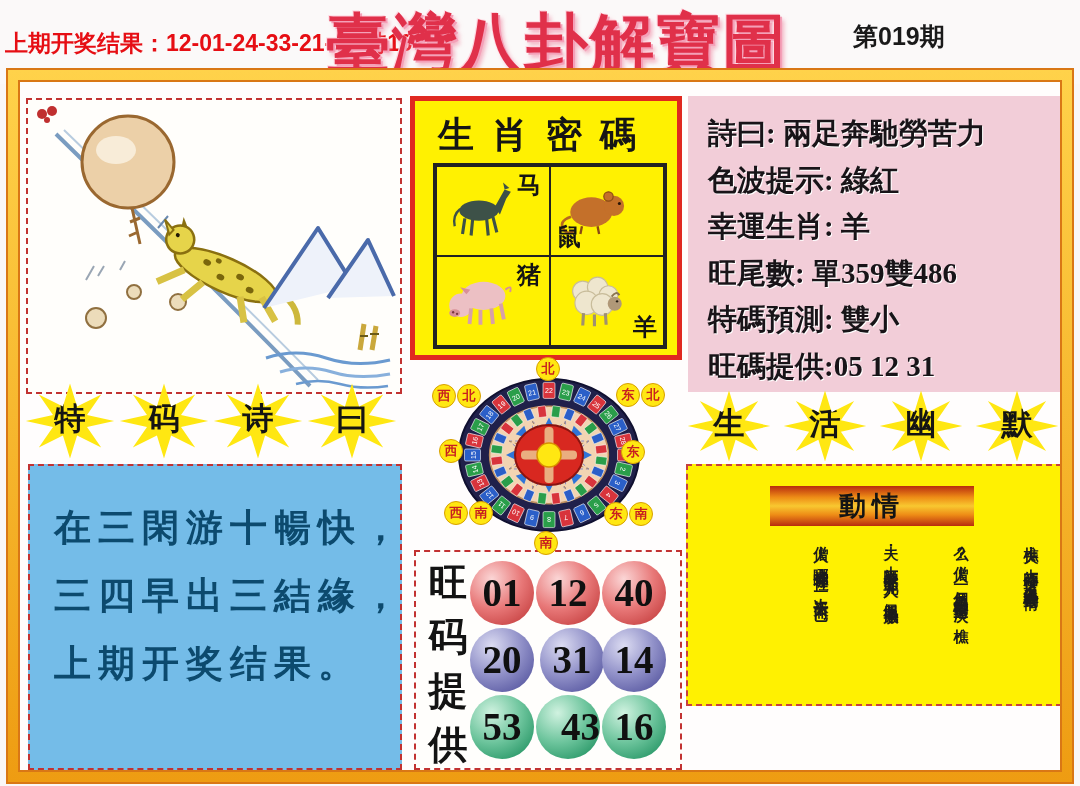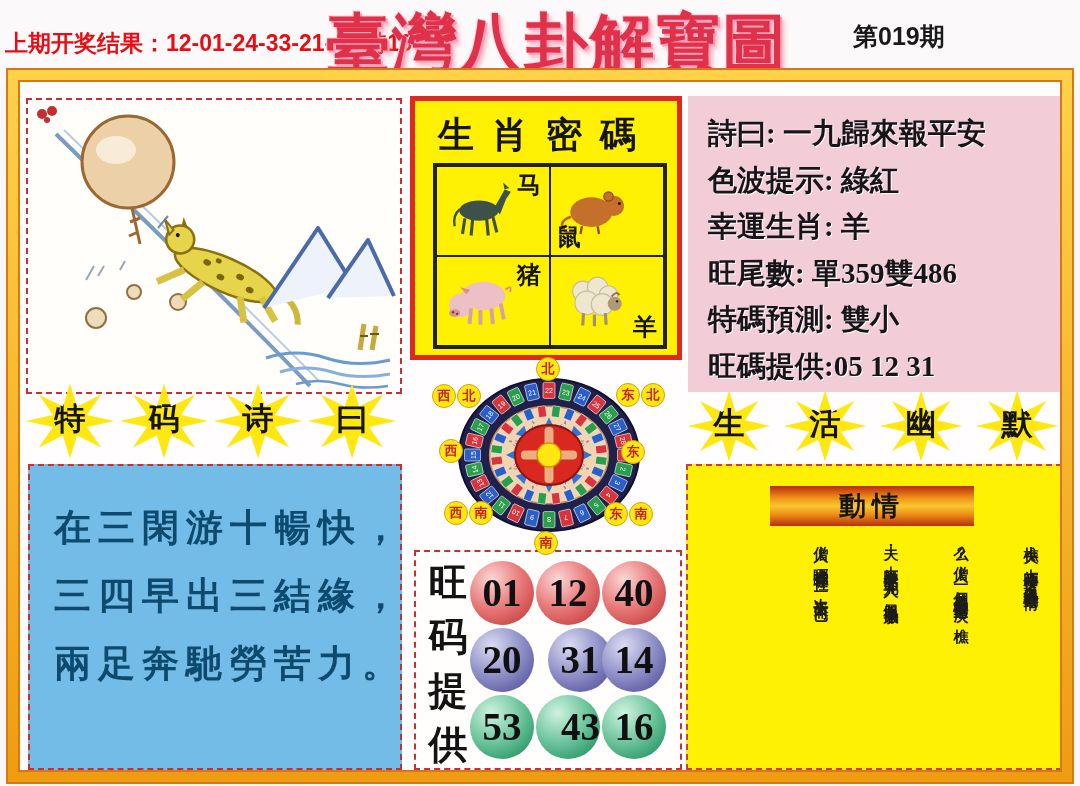--- a/index.html
+++ b/index.html
@@ -76,21 +76,21 @@
   #balls-label div{font-size:39px;font-weight:bold;color:#131313;line-height:54px;text-align:center;
                    font-family:"Liberation Serif","DejaVu Serif",serif;}
   .ball{position:absolute;width:64px;height:64px;border-radius:50%;text-align:center;}
   .ball span{font-family:"Liberation Serif","DejaVu Serif",serif;font-size:39px;font-weight:bold;
              color:#101010;line-height:64px;}
   .ball-red{background:radial-gradient(circle at 34% 28%,#fbd6d6,#e87878 48%,#c84444 85%);}
   .ball-purple{background:radial-gradient(circle at 34% 28%,#dcdcf2,#9090c8 48%,#5a5aa2 85%);}
   .ball-green{background:radial-gradient(circle at 34% 28%,#d0f2e0,#6cc49c 48%,#2a9868 85%);}
 
   
-  #humor-box{left:666px;top:382px;width:376px;height:306px;background:#fff101;border:2px dashed #c84040;}
+  #humor-box{left:666px;top:382px;width:376px;height:242px;background:#fff101;border:2px dashed #c84040;}
   #humor-banner{position:absolute;left:82px;top:20px;width:204px;height:40px;text-align:center;
      background:linear-gradient(180deg,#b82c0e 0%,#ee8c16 28%,#f8c830 50%,#ee8c16 72%,#b82c0e 100%);}
   #humor-banner span{font-size:27px;font-weight:bold;color:#141414;line-height:40px;letter-spacing:6px;
      font-family:"Liberation Serif","DejaVu Serif",serif;}
   #humor-cols{position:absolute;left:12px;top:68px;right:20px;height:228px;
      display:flex;flex-direction:row-reverse;justify-content:flex-start;gap:51px;}
   .vcol{writing-mode:vertical-rl;font-size:15px;letter-spacing:2.5px;color:#1c1c1c;font-weight:600;
         font-family:"Liberation Serif","DejaVu Serif",serif;}
 </style>
 </head>
@@ -169,21 +169,21 @@
             <span>诗</span>
           </div>
         <div class="star8">
             <span>曰</span>
           </div>
       </div>
 
       <div id="poem-box" class="abox dashed">
         <div class="poem-line">在三閑游十暢快，</div>
         <div class="poem-line">三四早出三結緣，</div>
-        <div class="poem-line">兩足奔馳勞苦力。</div>
+        <div class="poem-line">上期开奖结果。</div>
       </div>
 
       <div id="zodiac-box" class="abox">
         <div id="zodiac-title">生肖密碼</div>
         <div id="zodiac-grid">
           <div class="zcell">
             <svg class="animal" viewBox="0 0 100 80">
               <ellipse cx="46" cy="42" rx="25" ry="13" fill="#3d5148"></ellipse>
               <path d="M66,38 L79,15 L87,18 L81,27 L73,47 Z" fill="#3d5148"></path>
               <path d="M79,15 L77,6 L85,13 Z" fill="#3d5148"></path>
@@ -229,21 +229,21 @@
               <circle cx="77" cy="43" r="1.5" fill="#241c10"></circle>
               <path d="M70,37 q6,-8 10,-2" stroke="#8a7450" stroke-width="2.5" fill="none"></path>
               <path d="M34,58 L33,74 M48,60 L48,75 M62,58 L63,73" stroke="#a09070" stroke-width="4"></path>
             </svg>
             <span class="zlabel zl-br">羊</span>
           </div>
         </div>
       </div>
 
       <div id="info-box" class="abox">
-        <div class="info-line">詩曰: 一九歸來報平安</div>
+        <div class="info-line">詩曰: 兩足奔馳勞苦力</div>
         <div class="info-line">色波提示: 綠紅</div>
         <div class="info-line">幸運生肖: 羊</div>
         <div class="info-line">旺尾數: 單359雙486</div>
         <div class="info-line">特碼預測: 雙小</div>
         <div class="info-line">旺碼提供:05 12 31</div>
       </div>
 
       <div id="wheel-wrap" class="abox">
         <svg id="wheel-svg" width="266" height="200">
             <ellipse cx="134" cy="101" rx="90" ry="76" fill="#20204a" stroke="#101030" stroke-width="2"></ellipse>
@@ -447,21 +447,21 @@
         <div id="balls-label">
           <div>旺</div>
           <div>码</div>
           <div>提</div>
           <div>供</div>
         </div>
         <div class="ball ball-red" style="left:54px;top:9px;"><span>01</span></div>
         <div class="ball ball-red" style="left:120px;top:9px;"><span>12</span></div>
         <div class="ball ball-red" style="left:186px;top:9px;"><span>40</span></div>
         <div class="ball ball-purple" style="left:54px;top:76px;"><span>20</span></div>
-        <div class="ball ball-purple" style="left:132px;top:76px;text-align:center;"><span>31</span></div>
+        <div class="ball ball-purple" style="left:124px;top:76px;text-align:center;"><span>31</span></div>
         <div class="ball ball-purple" style="left:186px;top:76px;"><span>14</span></div>
         <div class="ball ball-green" style="left:54px;top:143px;"><span>53</span></div>
         <div class="ball ball-green" style="left:120px;top:143px;text-align:right;"><span>43</span></div>
         <div class="ball ball-green" style="left:186px;top:143px;"><span>16</span></div>
       </div>
 
       <div id="humor-star-row" class="abox star-row">
         <div class="star8">
             <span>生</span>
           </div>

